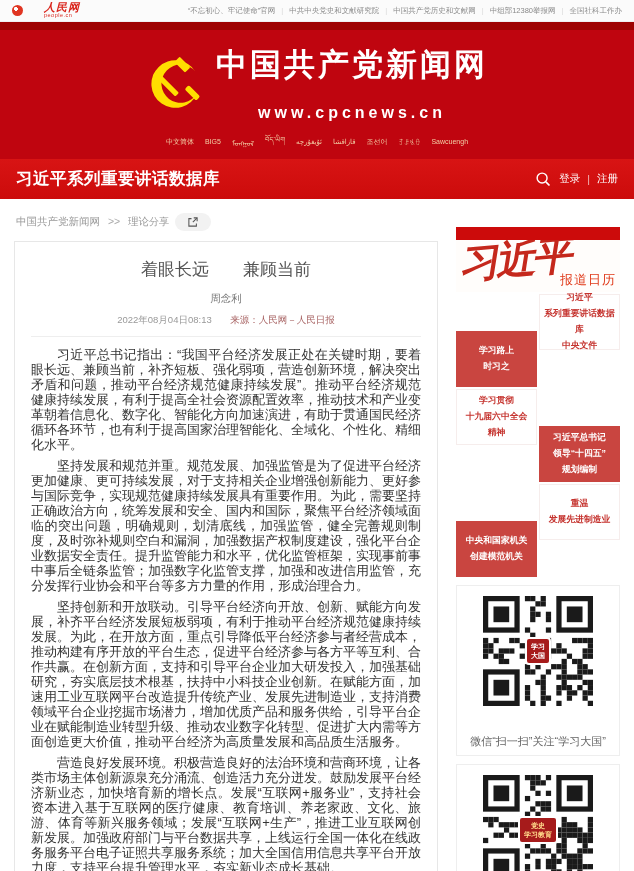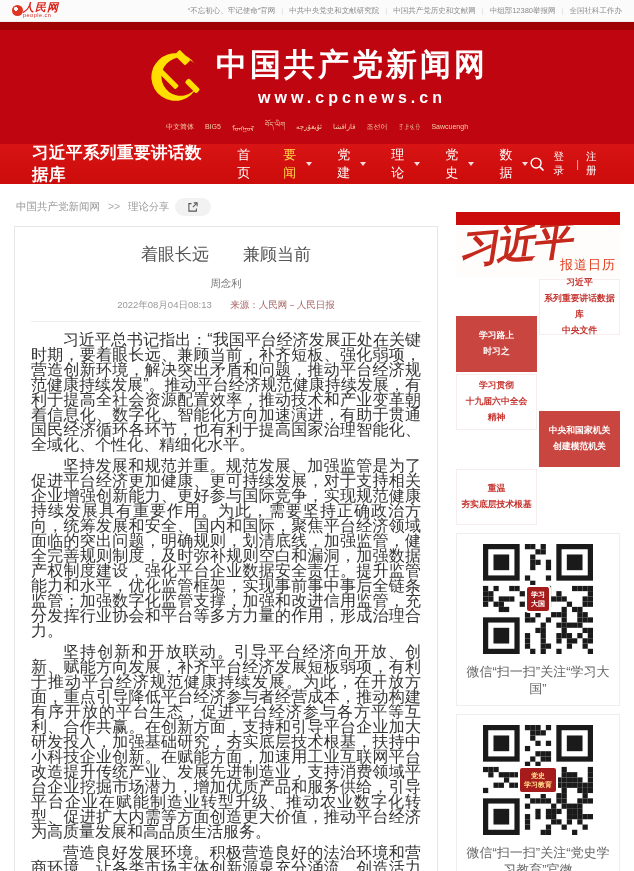--- a/index.html
+++ b/index.html
@@ -7,45 +7,45 @@
     --c-nav_red:#cc0b0b; --c-sidebar_red:#c94540; --c-emblem_yellow:#ffde00;
     --c-highlight_yellow:#ffd348; --c-source_red:#a66060;
   }
   *{box-sizing:border-box;margin:0;padding:0;}
   body{width:634px;height:871px;overflow:hidden;background:#fff;
        font-family:"Liberation Sans","DejaVu Sans",sans-serif;color:#333;}
 
   
   .topbar{height:22px;background:#fbfbfb;border-bottom:1px solid #efefef;
           display:flex;align-items:center;justify-content:space-between;padding:0 12px;}
-  .pd-logo{display:flex;align-items:center;gap:0;cursor:pointer;}
+  .pd-logo{display:flex;align-items:center;gap:21px;cursor:pointer;}
   .pd-mark{width:11px;height:11px;border-radius:50%;
            background:radial-gradient(circle at 35% 35%, #fff 0 18%, #e03522 20% 100%);}
   .pd-text{line-height:1;}
   .pd-name{color:#d9251c;font-weight:bold;font-style:italic;font-size:11px;letter-spacing:1px;}
   .pd-sub{color:#d9251c;font-size:5.5px;letter-spacing:.5px;}
   .tb-links{display:flex;align-items:center;font-size:7.5px;color:#8a8a8a;}
   .tb-link{cursor:pointer;white-space:nowrap;}
   .tb-link+.tb-link::before{content:"|";color:#d8d8d8;margin:0 6px;}
 
   .band{height:8px;background:var(--c-band_red);}
 
   
   .header{background:var(--c-header_red);padding:14px 0 8px;text-align:center;}
   .logo{display:flex;align-items:center;justify-content:center;gap:12px;cursor:pointer;}
   .logo-text{text-align:center;}
   .site-name{color:#fff;font-size:31px;font-weight:bold;letter-spacing:3px;}
-  .site-url{color:#fff;font-size:16px;font-weight:bold;letter-spacing:4px;margin-top:3px;}
+  .site-url{color:#fff;font-size:16px;font-weight:bold;letter-spacing:4px;margin-top:18px;}
   .langbar{display:flex;justify-content:center;align-items:center;gap:11px;
            margin-top:10px;font-size:7px;color:#f2cfa6;}
   .lang-item{cursor:pointer;white-space:nowrap;}
 
   
   .nav{height:40px;background:linear-gradient(#d81414,var(--c-nav_red));
-       display:flex;align-items:center;padding:0 32px;color:#fff;}
+       display:flex;align-items:center;padding:0 16px;color:#fff;}
   .nav-db{font-size:16.5px;font-weight:bold;letter-spacing:.5px;cursor:pointer;}
   .nav-items{display:flex;align-items:center;gap:25px;margin-left:26px;font-size:13px;}
   .nav-item{cursor:pointer;display:flex;align-items:center;}
   .nav-item.hl{color:var(--c-highlight_yellow);}
   .caret{display:inline-block;width:0;height:0;border-left:3.5px solid transparent;
          border-right:3.5px solid transparent;border-top:4px solid rgba(255,255,255,.85);
          margin-left:4px;}
   .nav-right{margin-left:auto;display:flex;align-items:center;gap:7px;font-size:10.5px;}
   .nav-auth{cursor:pointer;}
   .auth-sep{color:rgba(255,255,255,.7);}
@@ -64,21 +64,21 @@
   .content{display:flex;gap:18px;align-items:flex-start;}
   .article-card{width:424px;border:1px solid #e7e7e7;background:#fff;padding:16px 16px 28px;}
   .tags{display:flex;justify-content:center;gap:34px;font-size:17px;color:#555;}
   .tag{cursor:pointer;}
   .title{margin-top:13px;text-align:center;font-size:17px;font-weight:bold;color:#222;letter-spacing:.5px;}
   .author{margin-top:11px;text-align:center;font-size:10.5px;color:#777;}
   .meta{margin-top:8px;text-align:center;font-size:9.5px;color:#999;
         padding-bottom:9px;border-bottom:1px solid #eee;}
   .meta .src{margin-left:16px;color:var(--c-source_red);}
   .body-text{margin-top:10px;}
-  .para{font-size:16px;line-height:15px;color:#333;text-align:justify;
+  .para{font-size:13px;line-height:15px;color:#333;text-align:justify;
         text-indent:2em;margin-bottom:6px;}
 
   
   .sidebar{width:164px;margin-top:-14px;}
   .sb-strip{height:13px;background:var(--c-nav_red);}
   .sb-banner{position:relative;height:52px;background:#fffdfb;overflow:hidden;cursor:pointer;}
   .sb-callig{position:absolute;left:2px;top:-8px;font-family:"DejaVu Serif","Liberation Serif",serif;
              font-style:italic;font-weight:bold;font-size:40px;color:#c5281c;
              transform:rotate(-5deg);letter-spacing:-3px;}
   .sb-subtitle{position:absolute;right:4px;bottom:3px;font-size:13px;font-weight:normal;
@@ -86,21 +86,21 @@
   .sb-grid{display:grid;grid-template-columns:1fr 1fr;gap:2px;margin-top:2px;}
   .sb-box{height:56px;display:flex;flex-direction:column;justify-content:center;align-items:center;
           font-weight:bold;font-size:8.8px;line-height:1.8;text-align:center;cursor:pointer;}
   .sb-box.red{background:var(--c-sidebar_red);color:#fff;margin-top:37px;}
   .sb-box.white{background:#fff;color:#c5332e;border:1px solid #f6edec;}
   .qr-card{margin-top:8px;background:#fff;border:1px solid #eee;padding:10px 6px 7px;text-align:center;}
   .qr-wrap{position:relative;display:inline-block;line-height:0;}
   .qr-badge{position:absolute;left:50%;top:50%;transform:translate(-50%,-50%);
             background:#a61b1b;border:2px solid #fff;border-radius:4px;color:#fff;
             font-size:7px;font-weight:bold;line-height:1.3;padding:3px 4px;text-align:center;}
-  .qr-caption{font-size:13px;color:#666;margin-top:6px;line-height:1.3;}
+  .qr-caption{font-size:11px;color:#666;margin-top:24px;line-height:1.3;}
 </style>
 </head>
 <body>
 
 <div class="topbar">
   <div class="pd-logo">
     <span class="pd-mark"></span>
     <span class="pd-text">
       <div class="pd-name">人民网</div>
       <div class="pd-sub">people.cn</div>
@@ -140,45 +140,20 @@
       <span class="lang-item">ئۇيغۇرچە</span>
       <span class="lang-item">قازاقشا</span>
       <span class="lang-item">조선어</span>
       <span class="lang-item">ꆈꌠꁱꂷ</span>
       <span class="lang-item">Sawcuengh</span>
     </div>
 </div>
 
 <div class="nav">
   <span class="nav-db">习近平系列重要讲话数据库</span>
-  <div class="nav-items">
-      <span class="nav-item">
-        <span>首页</span>
-      </span>
-      <span class="nav-item hl">
-        <span>要闻</span>
-        <i class="caret"></i>
-      </span>
-      <span class="nav-item">
-        <span>党建</span>
-        <i class="caret"></i>
-      </span>
-      <span class="nav-item">
-        <span>理论</span>
-        <i class="caret"></i>
-      </span>
-      <span class="nav-item">
-        <span>党史</span>
-        <i class="caret"></i>
-      </span>
-      <span class="nav-item">
-        <span>数据</span>
-        <i class="caret"></i>
-      </span>
-    </div>
   <div class="nav-right">
     <span class="search-btn">
       <svg width="18" height="18" viewBox="0 0 20 20">
         <circle cx="9" cy="9" r="5.5" fill="none" stroke="#fff" stroke-width="1.6"></circle>
         <line x1="13.2" y1="13.2" x2="17.2" y2="17.2" stroke="#fff" stroke-width="1.9"></line>
       </svg>
     </span>
     <span class="nav-auth">登录</span>
     <span class="auth-sep">|</span>
     <span class="nav-auth">注册</span>
@@ -243,26 +218,31 @@
             <div>习近平</div>
             <div>系列重要讲话数据库</div>
             <div>中央文件</div>
           </div>
           <div class="sb-box white">
             <div>学习贯彻</div>
             <div>十九届六中全会</div>
             <div>精神</div>
           </div>
           <div class="sb-box red">
+            <div>习近平总书记</div>
+            <div>领导“十四五”</div>
+            <div>规划编制</div>
+          </div>
+          <div class="sb-box red">
             <div>中央和国家机关</div>
             <div>创建模范机关</div>
           </div>
           <div class="sb-box white">
             <div>重温</div>
-            <div>夯实底层技术根基</div>
+            <div>发展先进制造业</div>
           </div>
         </div>
 
       <div class="qr-card">
         <span class="qr-wrap">
           <svg class="qr" width="110" height="110" viewBox="0 0 105 105">
               <g fill="#1a1a1a">
                 <rect x="40" y="0" width="5" height="5"></rect>
                 <rect x="45" y="0" width="5" height="5"></rect>
                 <rect x="55" y="0" width="5" height="5"></rect>

